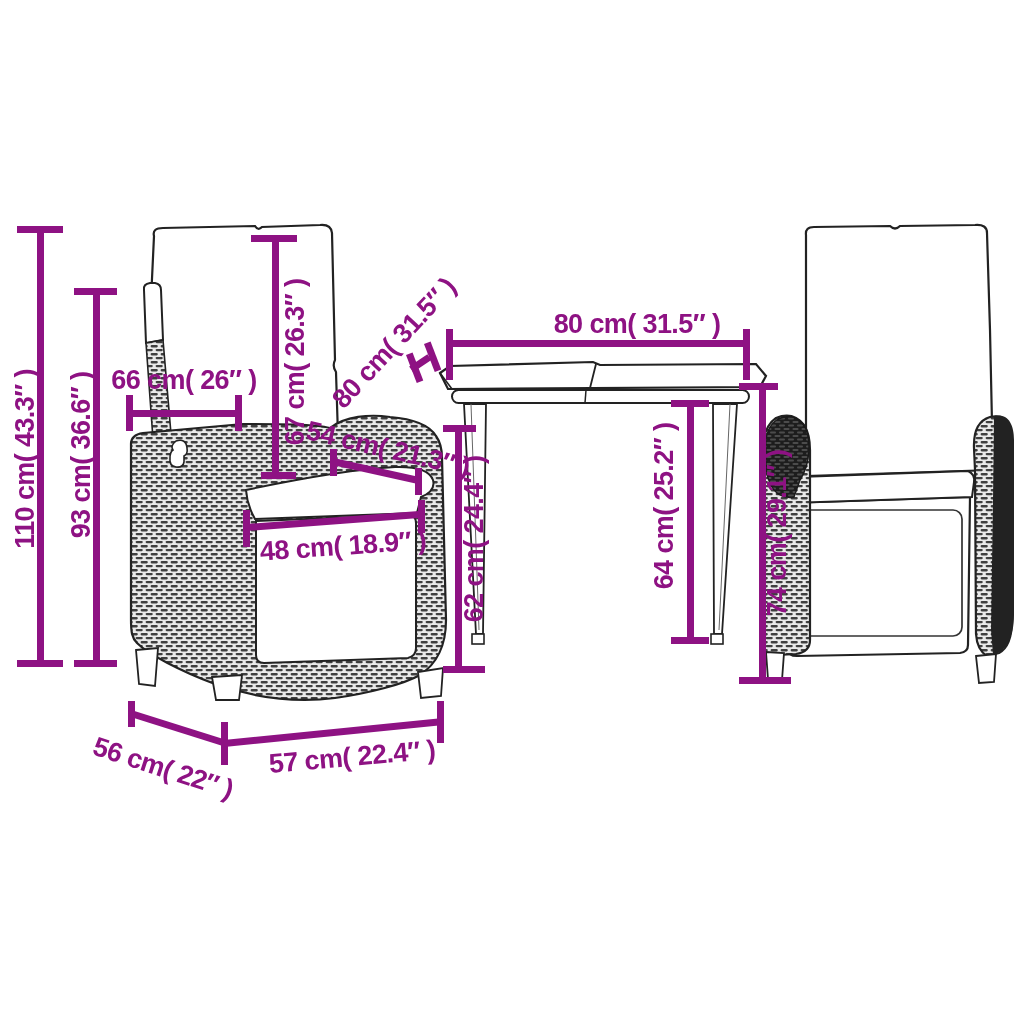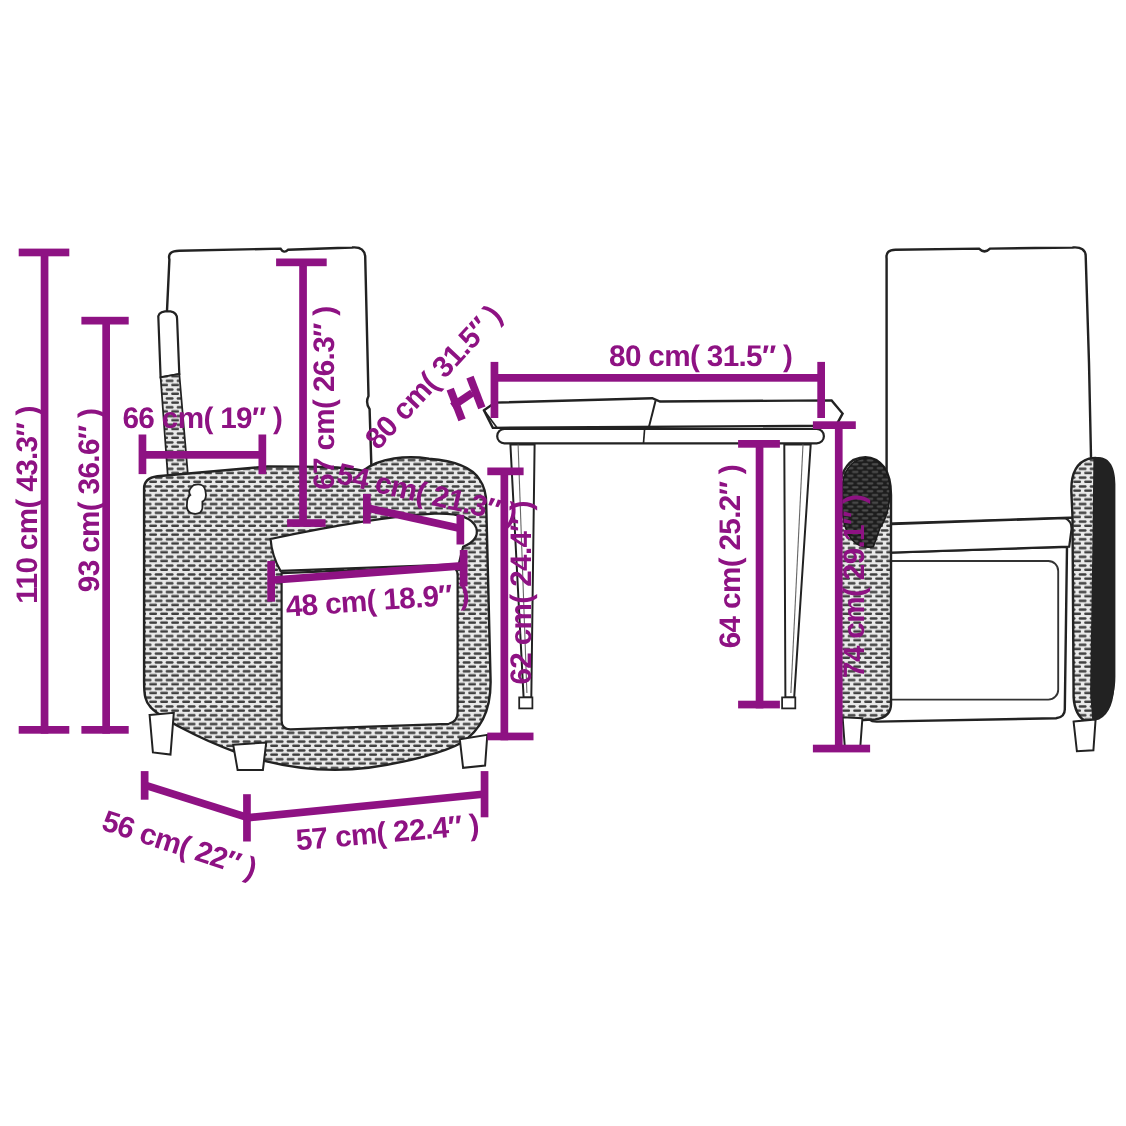--- a/index.html
+++ b/index.html
@@ -114,21 +114,21 @@
     <div class="dlab" style="left:25px;top:459px;transform:translate(-50%,-50%) rotate(-90deg)">110 cm( 43.3″ )</div>
 
     <i class="dl" style="left:93px;top:291px;width:7px;height:376px"></i>
     <i class="dl" style="left:74px;top:288px;width:43px;height:7px"></i>
     <i class="dl" style="left:74px;top:660px;width:43px;height:7px"></i>
     <div class="dlab" style="left:81px;top:455px;transform:translate(-50%,-50%) rotate(-90deg)">93 cm( 36.6″ )</div>
 
     <i class="dl" style="left:129px;top:410px;width:111px;height:7px"></i>
     <i class="dl" style="left:126px;top:395px;width:7px;height:36px"></i>
     <i class="dl" style="left:235px;top:395px;width:7px;height:36px"></i>
-    <div class="dlab" style="left:184px;top:380px;transform:translate(-50%,-50%)">66 cm( 19″ )</div>
+    <div class="dlab" style="left:184px;top:380px;transform:translate(-50%,-50%)">66 cm( 26″ )</div>
 
     <i class="dl" style="left:272px;top:238px;width:7px;height:240px"></i>
     <i class="dl" style="left:251px;top:235px;width:46px;height:7px"></i>
     <i class="dl" style="left:261px;top:472px;width:35px;height:7px"></i>
     <div class="dlab" style="left:295px;top:362px;transform:translate(-50%,-50%) rotate(-90deg)">67 cm( 26.3″ )</div>
 
     <i class="dl" style="left:333px;top:458px;width:90px;height:7px;transform:rotate(12.5deg);transform-origin:left center"></i>
     <i class="dl" style="left:330px;top:449px;width:7px;height:27px"></i>
     <i class="dl" style="left:415px;top:468px;width:7px;height:27px"></i>
     <div class="dlab" style="left:388px;top:449px;transform:translate(-50%,-50%) rotate(13deg)">54 cm( 21.3″ )</div>

